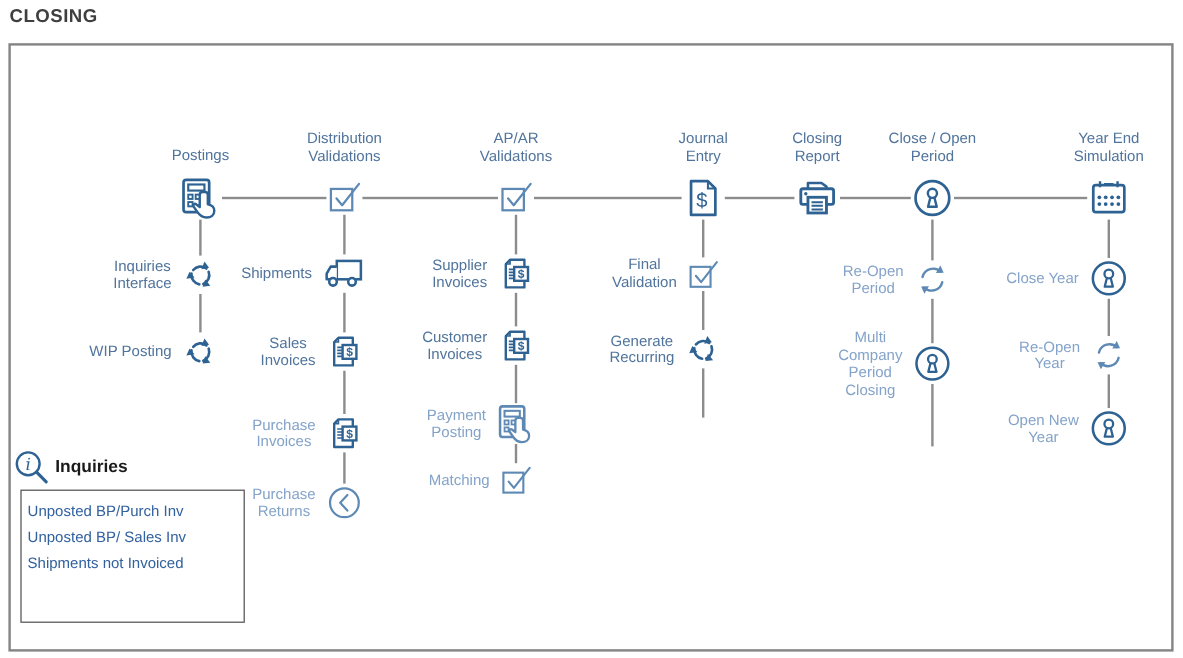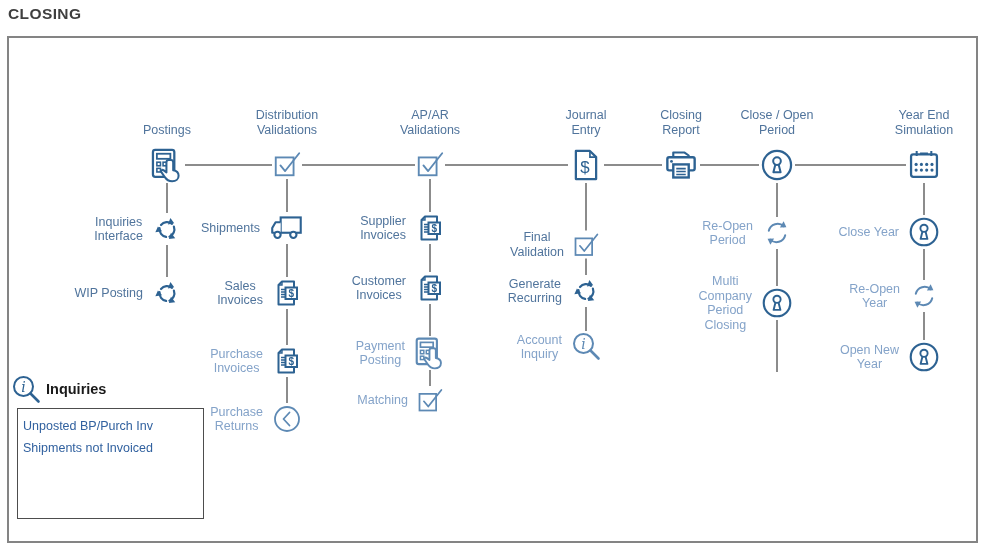--- a/index.html
+++ b/index.html
@@ -278,44 +278,35 @@
   </div>
   <div class="item" style="top:400px;right:542px;">
     <span class="lbl light">Matching</span>
     <span class="ic ic-light">
         <svg width="28" height="28">
           <use href="#i-checkbox"></use>
         </svg>
       </span>
   </div>
 
-  <div class="item" style="top:244px;right:386px;">
+  <div class="item" style="top:228px;right:386px;">
     <span class="lbl dark">Final
 Validation</span>
     <span class="ic ic-light">
         <svg width="28" height="28">
           <use href="#i-checkbox"></use>
         </svg>
       </span>
   </div>
   <div class="item" style="top:291px;right:384px;">
     <span class="lbl dark">Generate
 Recurring</span>
     <span class="ic ic-dark">
         <svg width="32" height="32">
           <use href="#i-recycle"></use>
-        </svg>
-      </span>
-  </div>
-  <div class="item" style="top:347px;right:384px;">
-    <span class="lbl light">Account
-Inquiry</span>
-    <span class="ic ic-light">
-        <svg width="32" height="32">
-          <use href="#i-magnifier-info"></use>
         </svg>
       </span>
   </div>
 
   <div class="item" style="top:233px;right:193px;">
     <span class="lbl light">Re-Open
 Period</span>
     <span class="ic ic-light">
         <svg width="32" height="32">
           <use href="#i-refresh"></use>
@@ -362,15 +353,16 @@
   </div>
 
   <span class="inq-icon ic-dark">
       <svg width="32" height="32">
         <use href="#i-magnifier-info"></use>
       </svg>
     </span>
   <div class="inq-title">Inquiries</div>
   <div class="inq-box">
     <div class="inq-item">Unposted BP/Purch Inv</div>
+    <div class="inq-item">Unposted BP/ Sales Inv</div>
     <div class="inq-item">Shipments not Invoiced</div>
   </div>
 </div>
 
 </body></html>

